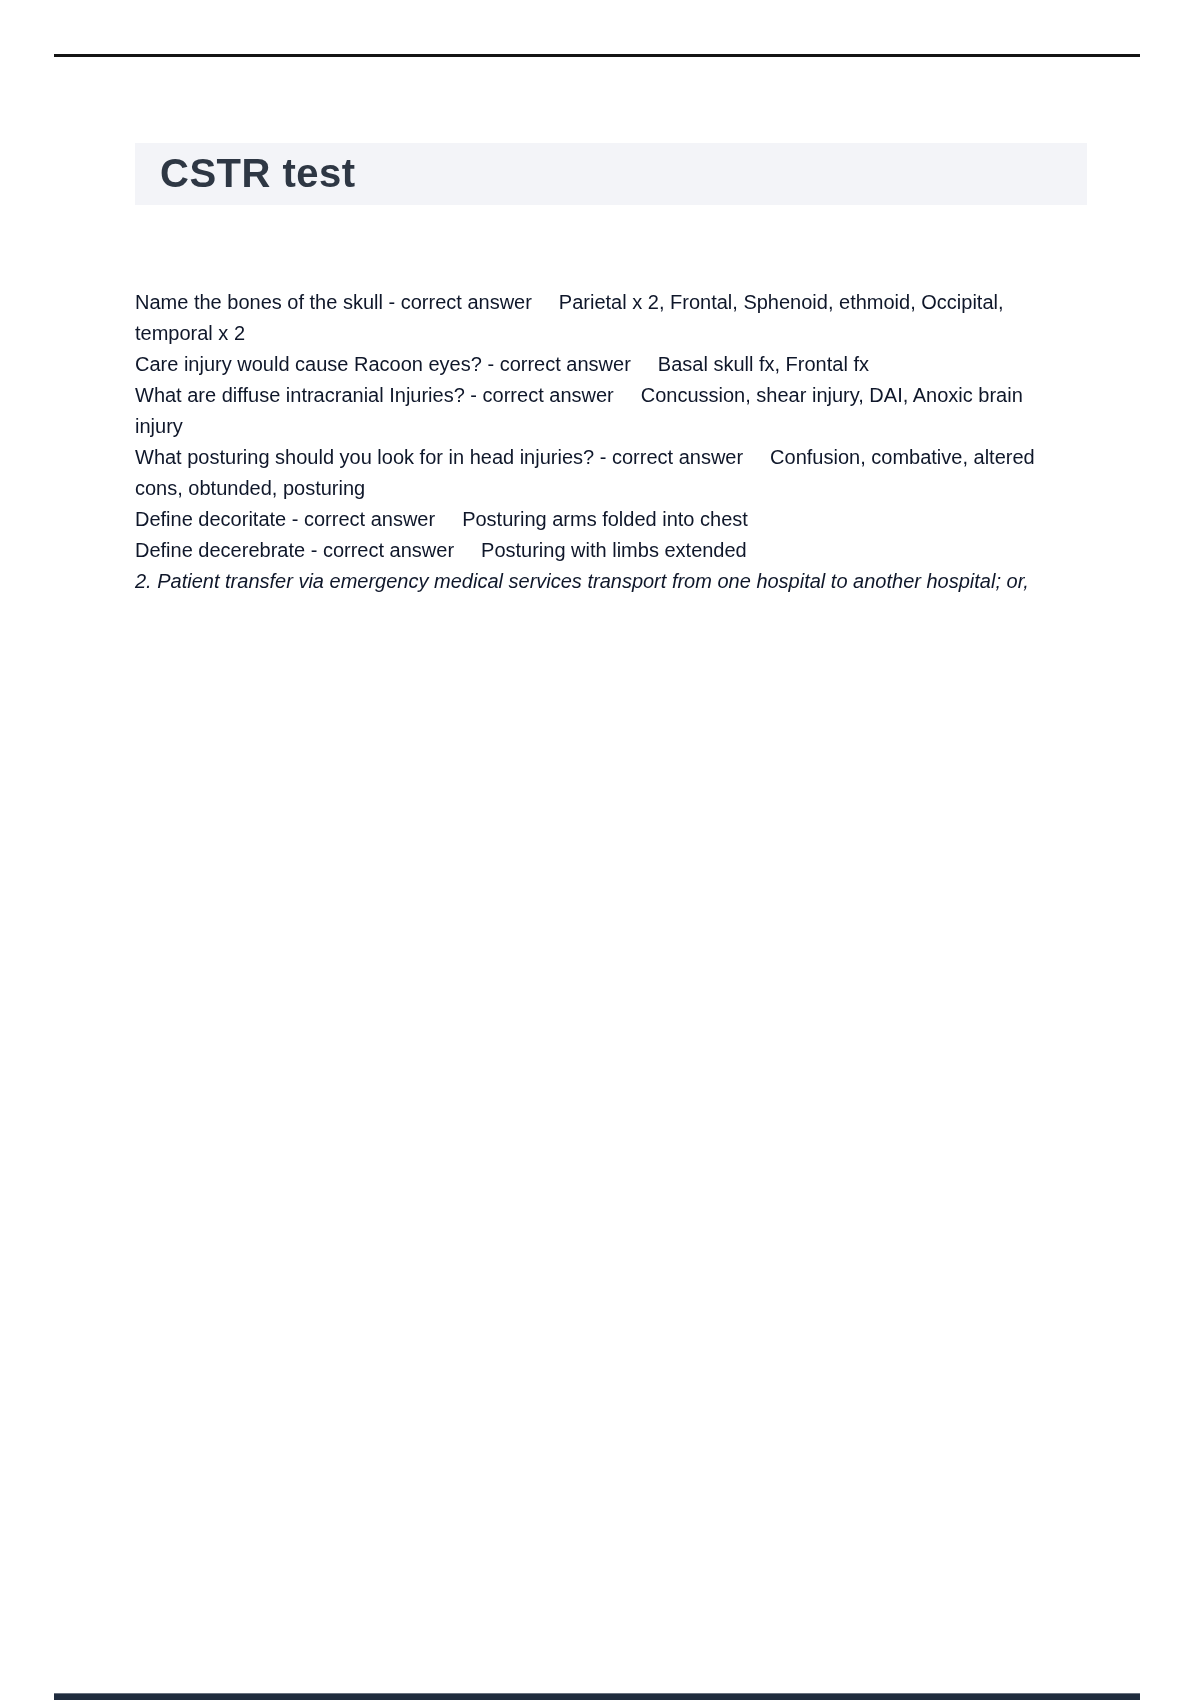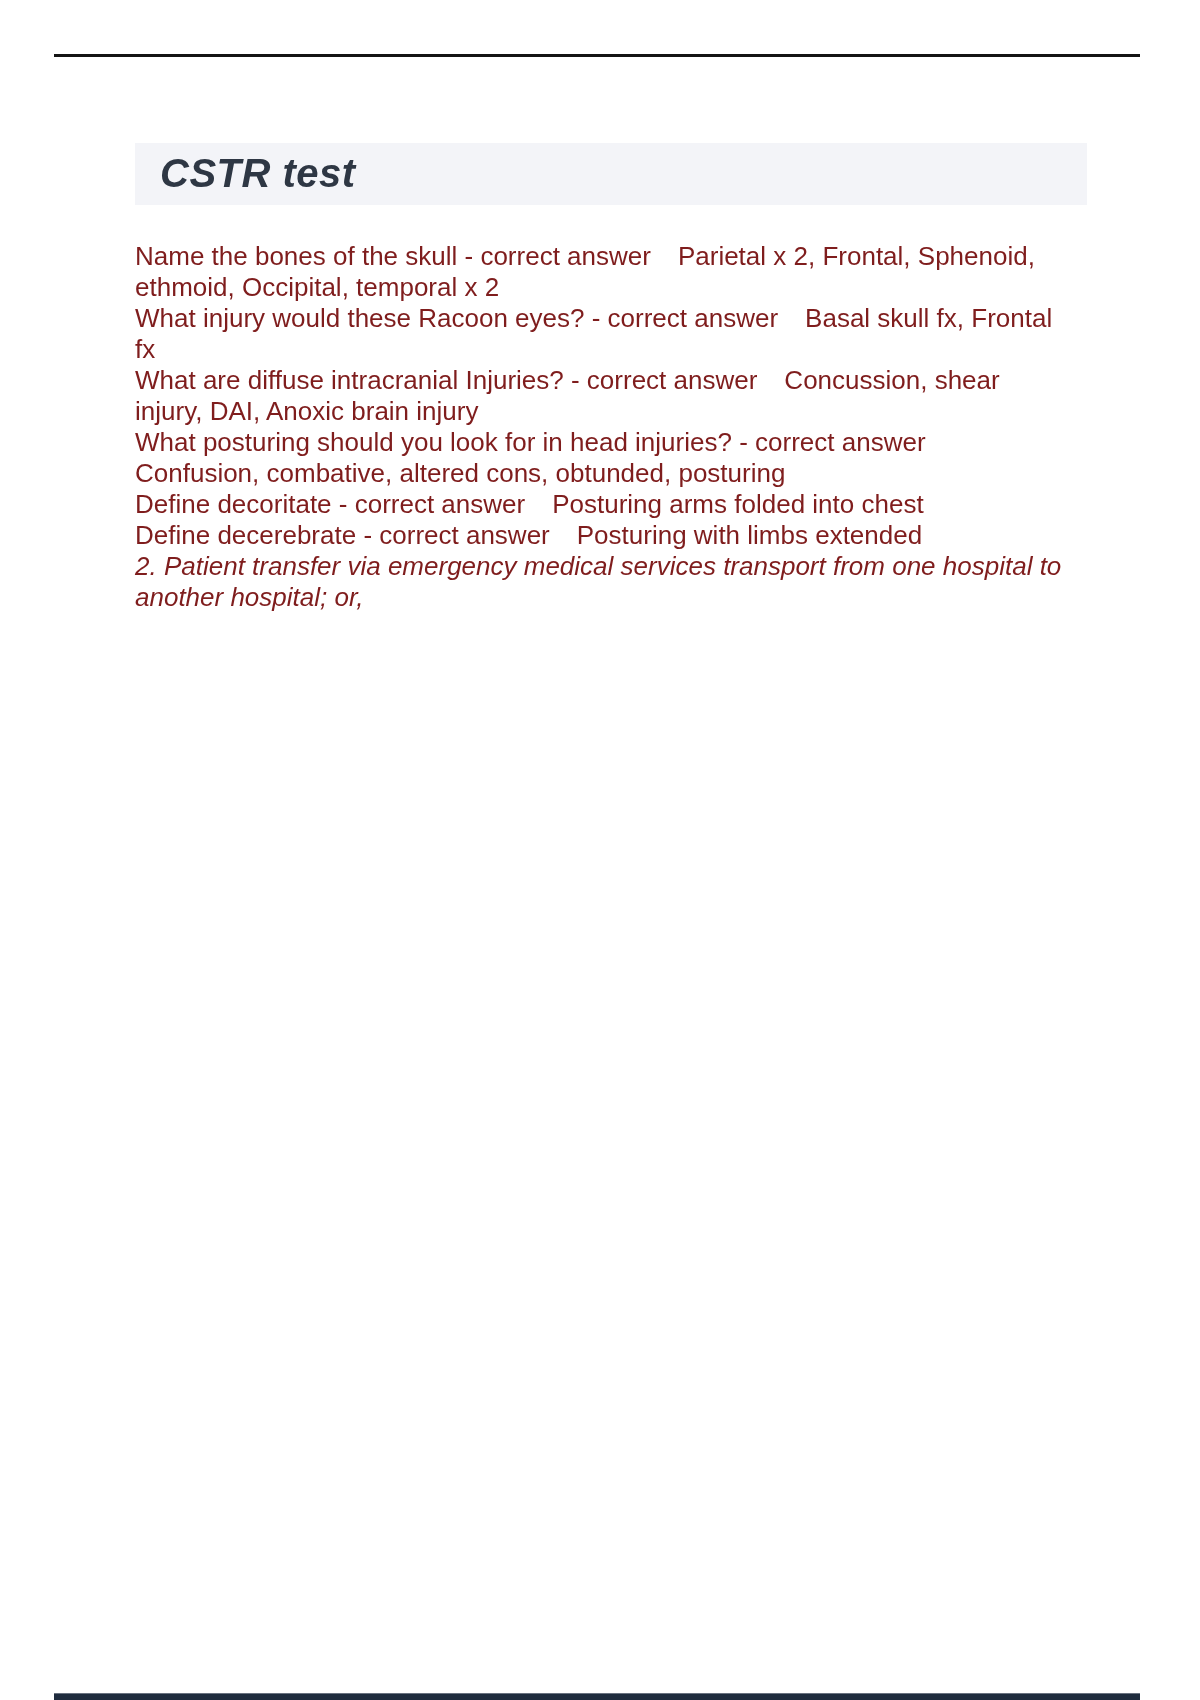--- a/index.html
+++ b/index.html
@@ -39,28 +39,27 @@
     padding: 8px 0 10px 25px;
     box-sizing: border-box;
   }
   .doc-title {
     margin: 0;
     font-size: 40px;
     line-height: 44px;
     font-weight: bold;
     color: #2e3744;
     letter-spacing: 0.5px;
-    font-style: italic;
   }
   .content {
-    margin: 36px 0 0 135px;
+    margin: 82px 0 0 135px;
     width: 935px;
-    font-size: 26px;
+    font-size: 20px;
     line-height: 31px;
-    color: #7f1d1d;
+    color: #0f172a;
   }
   .content p {
     margin: 0;
     padding: 0;
   }
   .qa { margin-top: 60px; }
   .content > .qa:first-child { margin-top: 0; }
   .sub { margin-top: 14px; font-style: italic; }
   .gap {
     display: inline-block;
@@ -76,21 +75,21 @@
   <div class="top-rule"></div>
 
   <div class="title-block">
     <h1 class="doc-title">CSTR test</h1>
   </div>
 
   <div class="content">
 
     <p class="qa"><span>Name the bones of the skull</span> <span>- correct answer</span><span class="gap"></span><span>Parietal x 2, Frontal, Sphenoid, ethmoid, Occipital, temporal x 2</span></p>
 
-    <p class="qa"><span>What injury would these Racoon eyes?</span> <span>- correct answer</span><span class="gap"></span><span>Basal skull fx, Frontal fx</span></p>
+    <p class="qa"><span>Care injury would cause Racoon eyes?</span> <span>- correct answer</span><span class="gap"></span><span>Basal skull fx, Frontal fx</span></p>
 
 
     <p class="qa"><span>What are diffuse intracranial Injuries?</span> <span>- correct answer</span><span class="gap"></span><span>Concussion, shear injury, DAI, Anoxic brain injury</span></p>
 
 
     <p class="qa"><span>What posturing should you look for in head injuries?</span> <span>- correct answer</span><span class="gap"></span><span>Confusion, combative, altered cons, obtunded, posturing</span></p>
 
     <p class="qa"><span>Define decoritate</span> <span>- correct answer</span><span class="gap"></span><span>Posturing arms folded into chest</span></p>
 
     <p class="qa"><span>Define decerebrate</span> <span>- correct answer</span><span class="gap"></span><span>Posturing with limbs extended</span></p>

